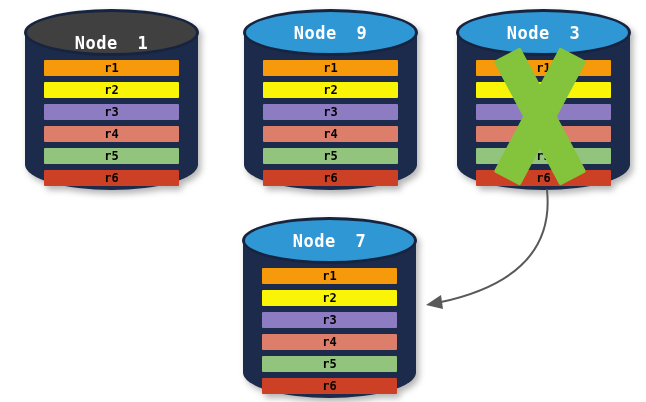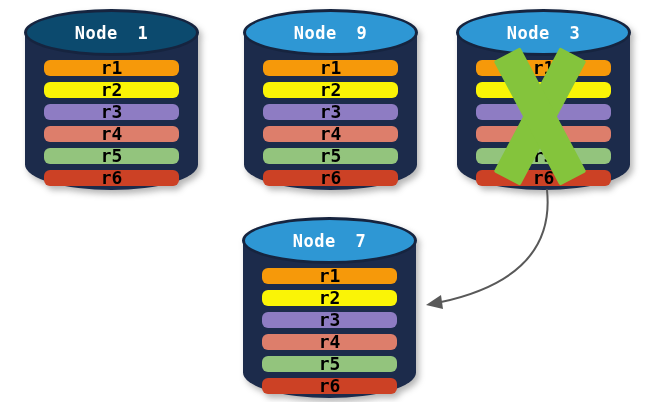--- a/index.html
+++ b/index.html
@@ -51,23 +51,23 @@
     white-space: nowrap;
   }
   .rows {
     position: absolute;
     left: 20px; right: 20px; top: 51px;
     z-index: 1;
   }
   .row {
     height: 16px;
     margin-bottom: 6px;
-    border-radius: 6px;
+    border-radius: 1px;
     text-align: center;
-    font-size: 18px;
+    font-size: 12px;
     font-weight: bold;
     line-height: 16px;
   }
   .x-mark {
     position: absolute;
     left: 84px; top: 107px;
     width: 0; height: 0;
     z-index: 3;
   }
   .x-bar {
@@ -86,21 +86,21 @@
     pointer-events: none;
   }
 </style>
 </head>
 <body>
 
 <div class="canvas">
 
   <div class="node node-1">
     <div class="cyl-body" style="background-color: rgb(28, 43, 75);"></div>
-    <div class="cyl-top" style="background-color: #0c4a6e; border-color: rgb(22, 36, 63);">
+    <div class="cyl-top" style="background-color: #404040; border-color: rgb(22, 36, 63); align-items: flex-end;">
       <span class="node-title" style="color: rgb(255, 255, 255);">Node 1</span>
     </div>
     <div class="rows" style="color: rgb(0, 0, 0);">
       <div class="row" style="background-color: rgb(246, 153, 10);">r1</div>
       <div class="row" style="background-color: rgb(250, 244, 6);">r2</div>
       <div class="row" style="background-color: rgb(142, 124, 195);">r3</div>
       <div class="row" style="background-color: rgb(221, 126, 107);">r4</div>
       <div class="row" style="background-color: rgb(147, 196, 125);">r5</div>
       <div class="row" style="background-color: rgb(204, 65, 37);">r6</div>
     </div>

